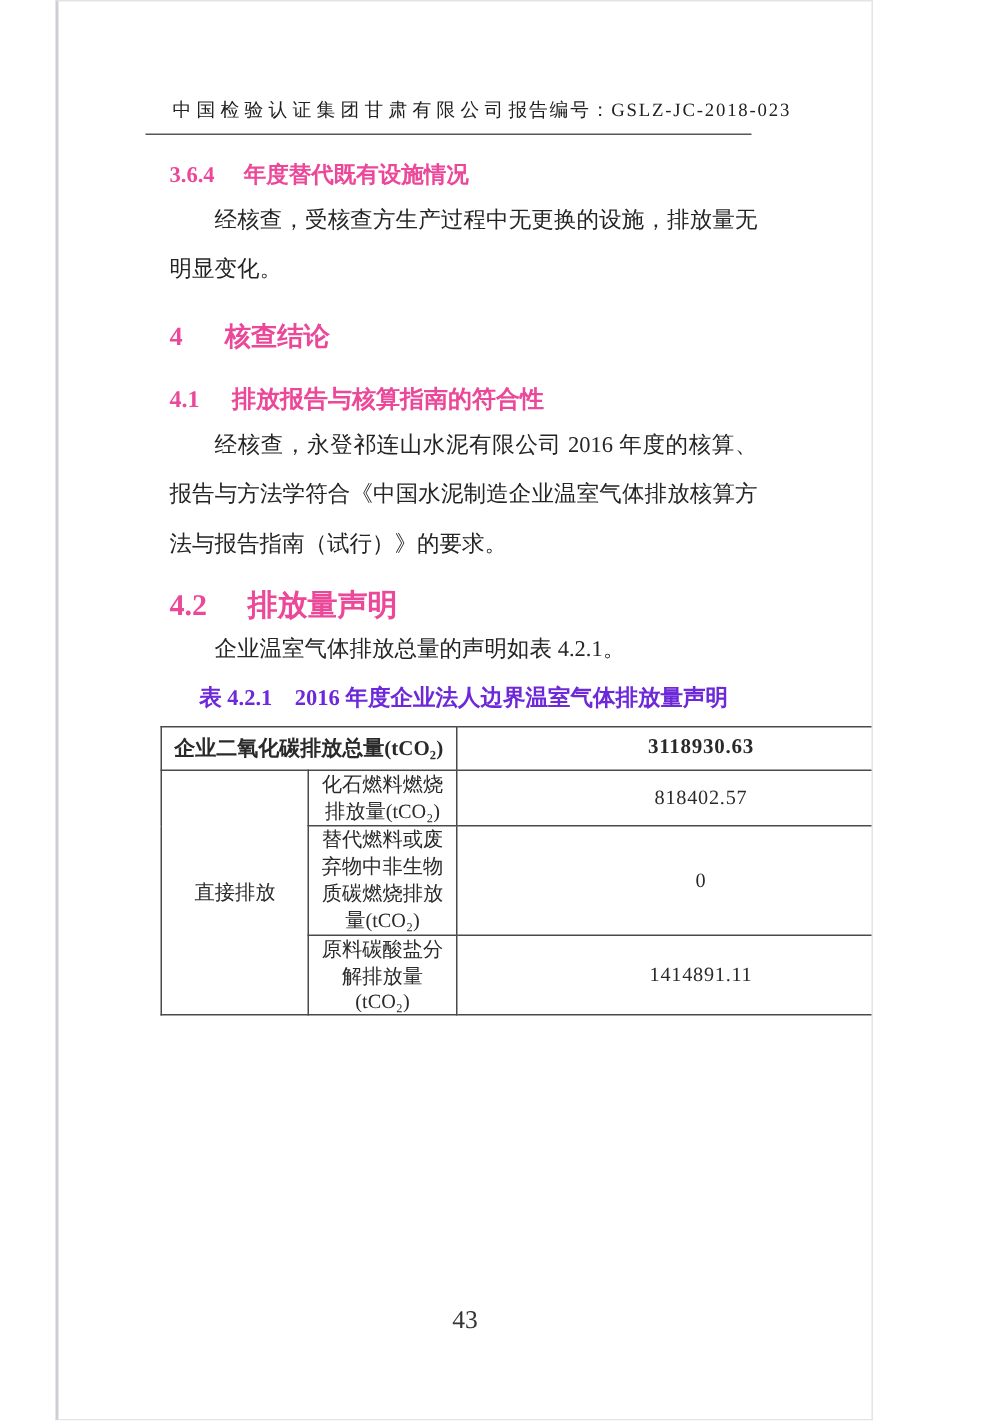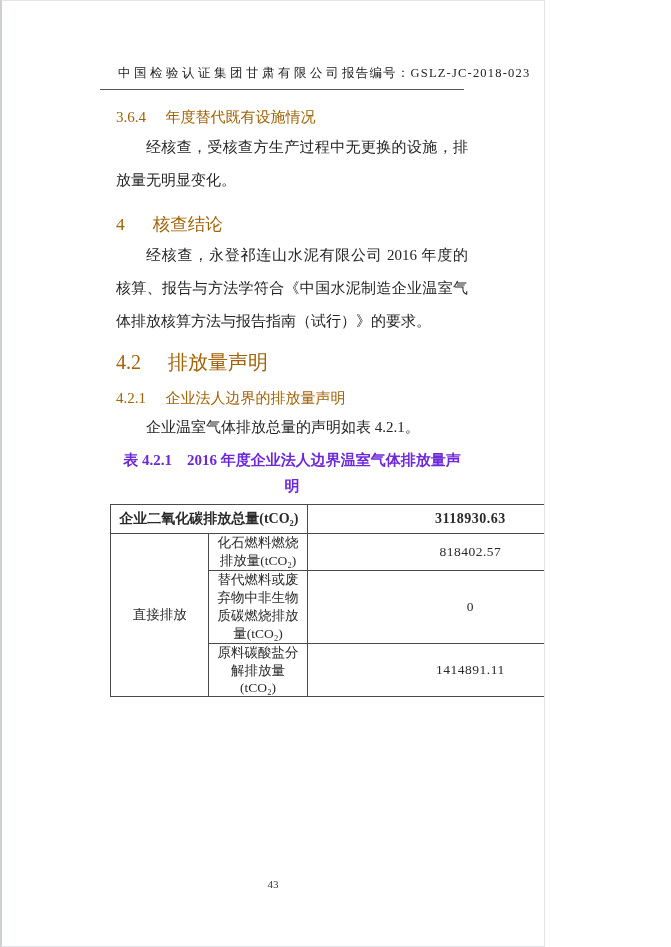--- a/index.html
+++ b/index.html
@@ -3,41 +3,42 @@
 <meta charset="utf-8">
 <style>
   html,body { margin:0; padding:0; background:#ffffff; }
   .page {
     position:relative;
     width:545px; height:947px;
     box-sizing:border-box;
     background:#ffffff;
     border:1px solid #e2e4e6;
     border-left:2px solid #ccd0d4;
-    padding:64px 56px 0 98px;
+    padding:64px 56px 0 58px;
     font-family:"Liberation Serif","DejaVu Serif",serif;
     color:#212121;
     overflow:hidden;
+    margin-left:37px;
   }
   .header {
     display:flex;
     justify-content:space-between;
     align-items:flex-end;
     padding:0 2px 7px 18px;
     margin-right:24px;
     border-bottom:1.5px solid #565656;
     font-size:12.5px;
     white-space:nowrap;
   }
   .header .company { letter-spacing:3.5px; }
   .header .report-no { letter-spacing:1.2px; }
 
   .content { margin:0 20px 0 16px; }
 
-  h2,h3,h4 { margin:0; font-weight:normal; color:#a16207; }
+  h2,h3,h4 { margin:0; font-weight:bold; color:#ec4899; }
   .h-364 { margin-top:15px; font-size:15px; line-height:24px; }
   .h-4   { margin-top:14px; font-size:17.5px; line-height:26px; }
   .h-41  { margin-top:18px; font-size:16px; line-height:24px; }
   .h-42  { margin-top:12px; font-size:20px; line-height:24px; }
   .h-421 { margin-top:12px; font-size:15px; line-height:24px; }
   .sec-num { display:inline-block; }
   .h-364 .sec-num, .h-421 .sec-num { margin-right:1.05em; }
   .h-4 .sec-num   { margin-right:1.35em; }
   .h-41 .sec-num, .h-42 .sec-num { margin-right:1.1em; }
 
@@ -78,21 +79,21 @@
   .col-label { width:308px; }
   .col-value { width:137px; }
   tr.total-row td { height:28px; font-weight:bold; font-size:14px; }
   tr.data-row td  { height:34px; }
   td.value-cell   { letter-spacing:0.5px; }
 
   .page-footer {
     position:absolute;
     left:0; right:0; bottom:56px;
     text-align:center;
-    font-size:11px;
+    font-size:17px;
     color:#333;
   }
 </style>
 </head>
 <body>
 
 <div class="page">
 
   <div class="header">
     <span class="company">中国检验认证集团甘肃有限公司</span>
@@ -105,31 +106,31 @@
       <span class="sec-num">3.6.4</span>
       <span class="sec-title">年度替代既有设施情况</span>
     </h3>
     <p class="para">经核查，受核查方生产过程中无更换的设施，排放量无明显变化。</p>
 
     <h2 class="h-4">
       <span class="sec-num">4</span>
       <span class="sec-title">核查结论</span>
     </h2>
 
+    <h3 class="h-41">
+      <span class="sec-num">4.1</span>
+      <span class="sec-title">排放报告与核算指南的符合性</span>
+    </h3>
     <p class="para">经核查，永登祁连山水泥有限公司 2016 年度的核算、报告与方法学符合《中国水泥制造企业温室气体排放核算方法与报告指南（试行）》的要求。</p>
 
     <h3 class="h-42">
       <span class="sec-num">4.2</span>
       <span class="sec-title">排放量声明</span>
     </h3>
 
-    <h4 class="h-421">
-      <span class="sec-num">4.2.1</span>
-      <span class="sec-title">企业法人边界的排放量声明</span>
-    </h4>
     <p class="para tight">企业温室气体排放总量的声明如表 4.2.1。</p>
 
     <div class="table-caption">表 4.2.1　2016 年度企业法人边界温室气体排放量声明</div>
 
     <table class="emissions">
       <tbody>
           <tr class="total-row">
         <td colspan="2" class="col-group">企业二氧化碳排放总量(tCO₂)</td>
         <td class="col-value value-cell">3118930.63</td>
       </tr>

